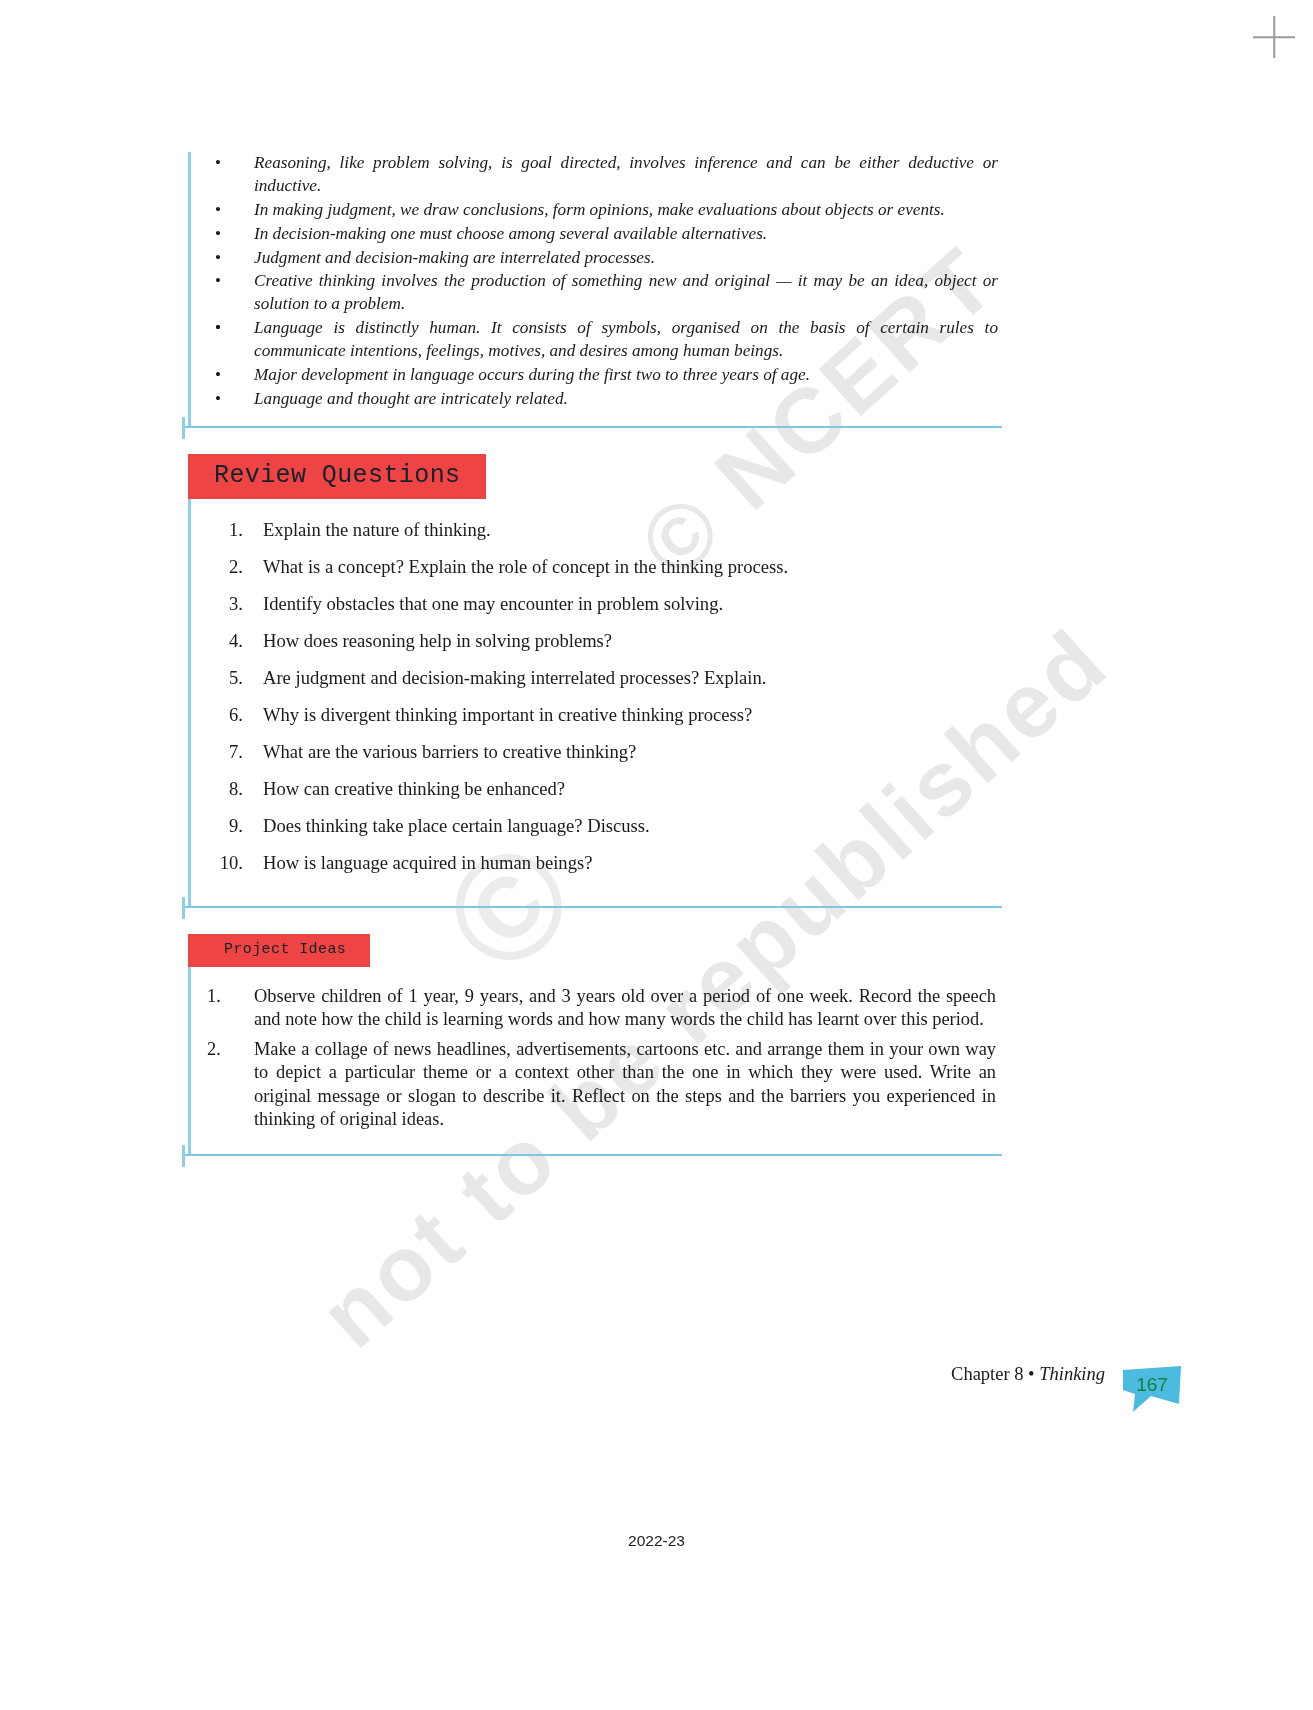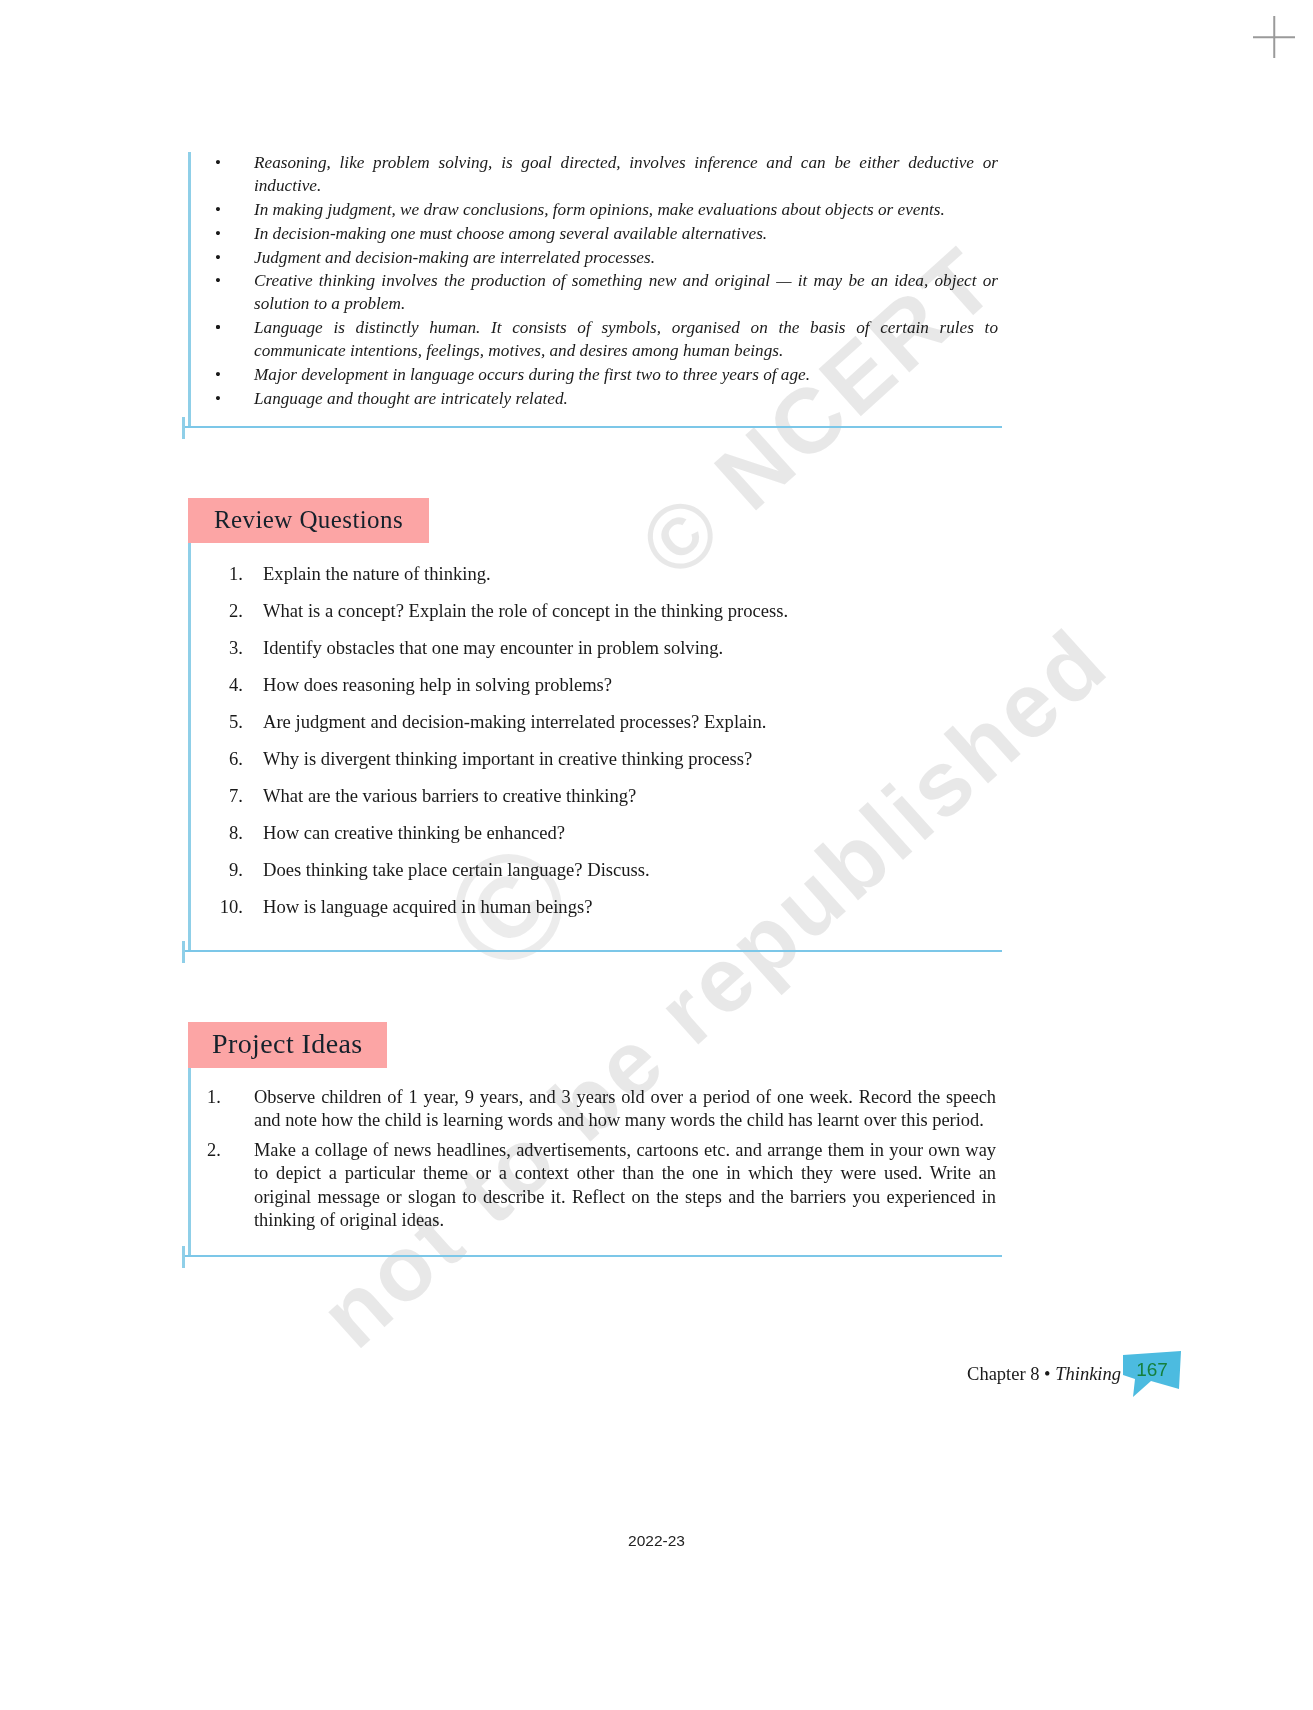--- a/index.html
+++ b/index.html
@@ -148,34 +148,34 @@
     position: absolute;
     left: 24px;
     top: 0px;
     font-size: 17px;
     font-style: normal;
   }
 
   
   .sec-head {
     display: inline-block;
-    background: #fca5a5;
+    background: #ef4444;
     padding: 9px 26px 11px 26px;
-    margin-top: 70px;
+    margin-top: 26px;
     margin-left: 0px;
-    font-family: Liberation Serif, serif;
+    font-family: Liberation Mono, monospace;
     font-size: 25px;
     font-weight: 400;
     color: #15212b;
     letter-spacing: 0.4px;
     line-height: 1;
   }
   .sec-head.narrow {
-    padding: 8px 24px 10px 24px;
-    font-size: 28px;
+    padding: 8px 24px 10px 36px;
+    font-size: 15px;
   }
 
   
   ol.qlist {
     list-style: none;
     margin: 0;
     padding: 22px 0 14px 0;
     counter-reset: q;
   }
   ol.qlist li {
@@ -214,23 +214,23 @@
     top: 0;
     width: 30px;
     text-align: left;
     font-size: 18.4px;
   }
 
   
   .footer {
     position: absolute;
     right: 130px;
-    bottom: 311px;
+    bottom: 296px;
     display: flex;
-    align-items: center;
+    gap: 16px;
   }
   .footer .chapter-text {
     font-size: 18.5px;
     color: #1a1a1a;
   }
   .footer .chapter-text em {
     font-style: italic;
   }
   .pagenum-flag {
     position: relative;

